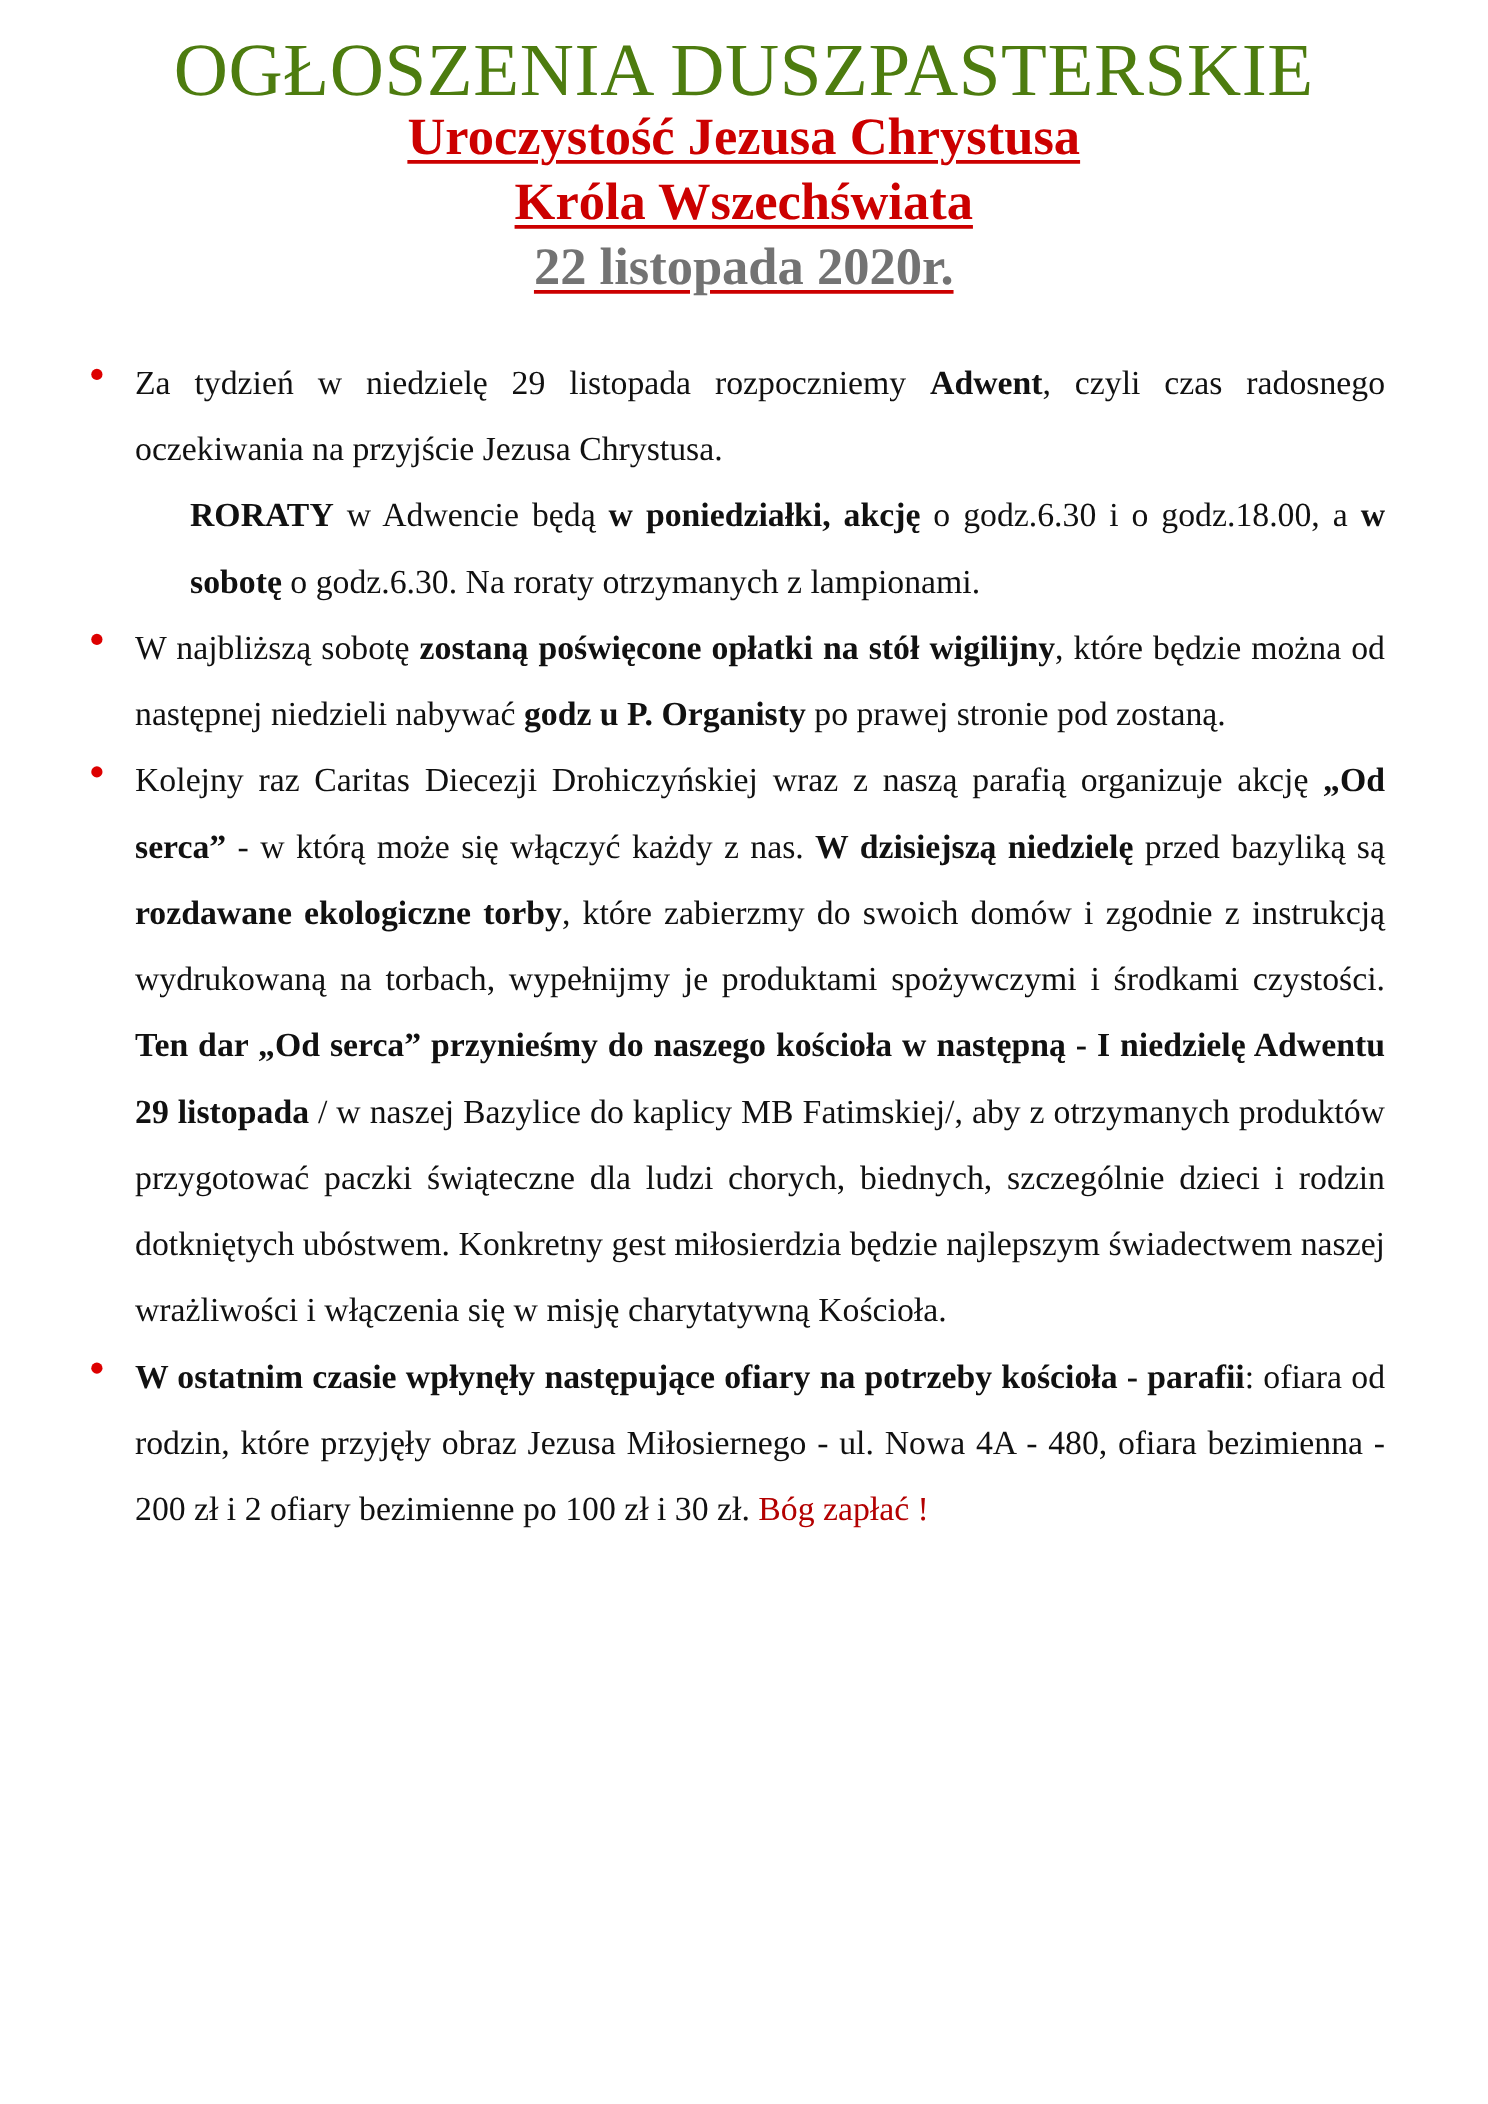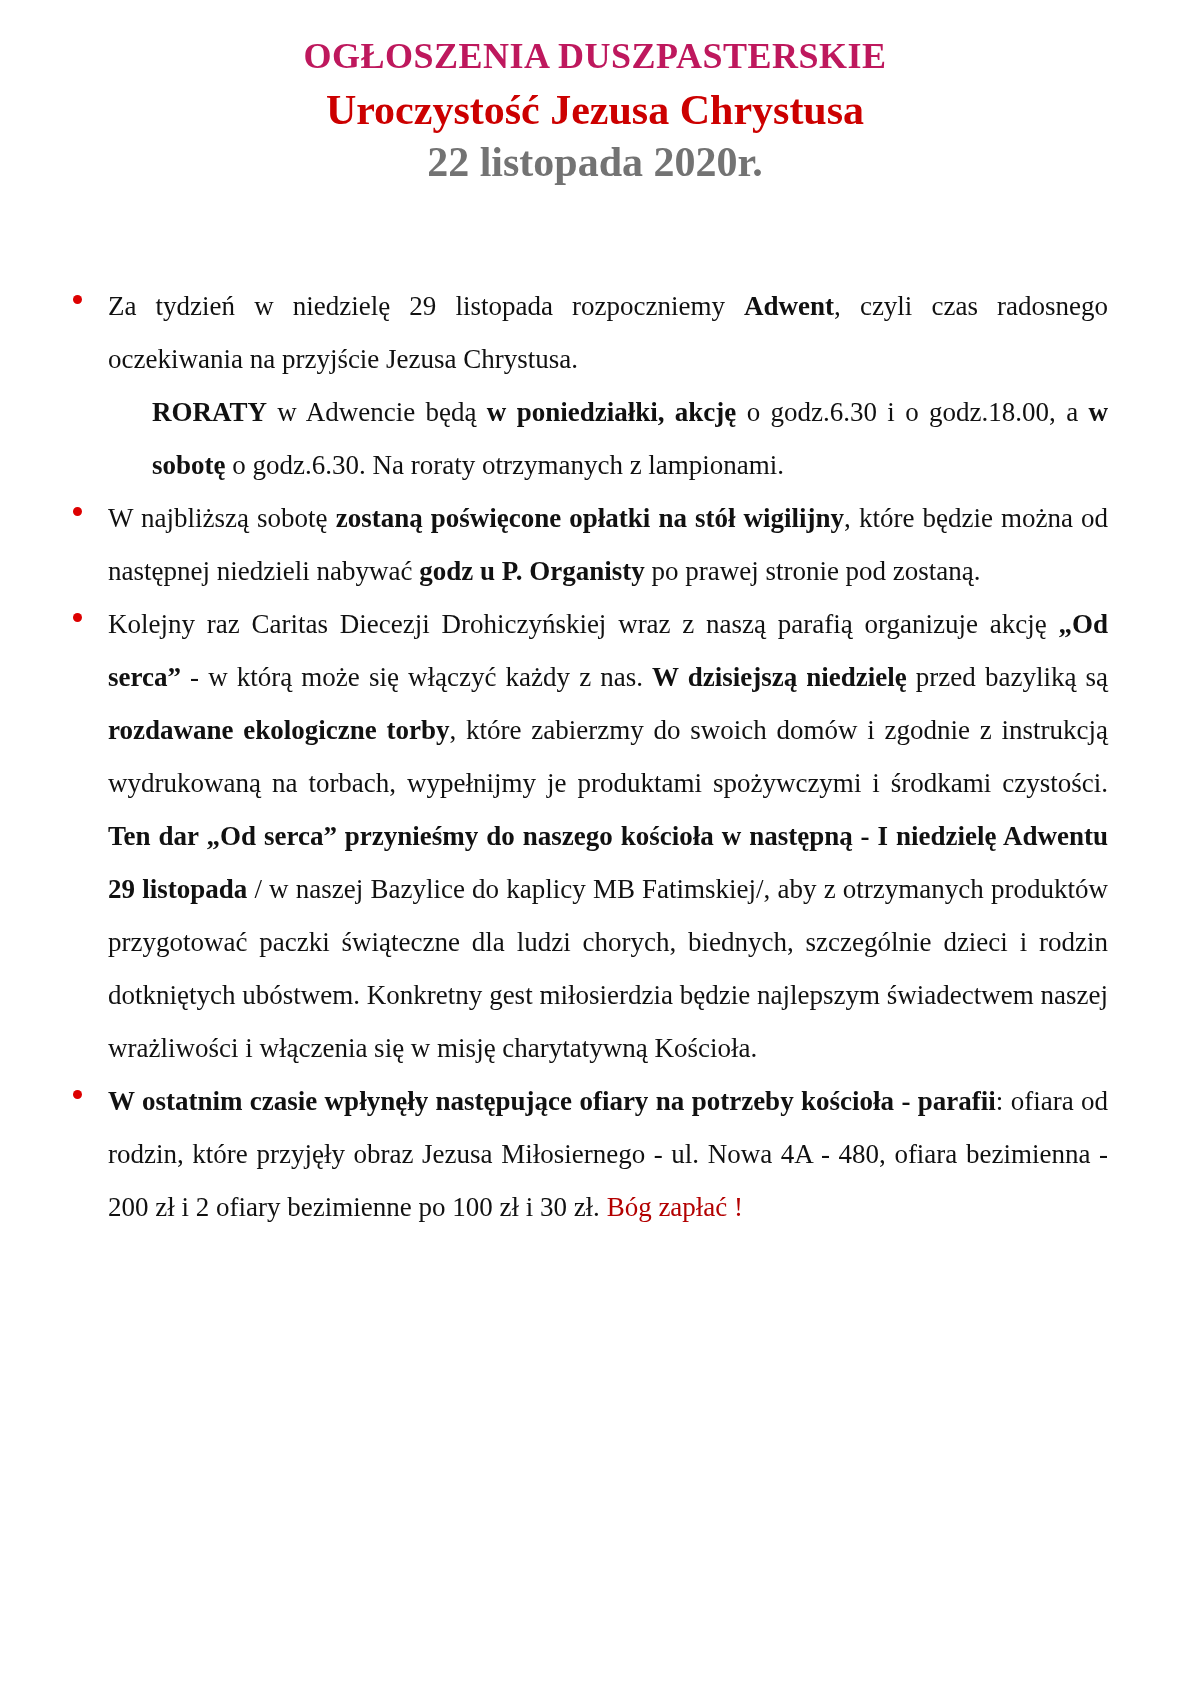--- a/index.html
+++ b/index.html
@@ -2,26 +2,26 @@
 <html><head>
   <meta charset="utf-8">
   <style>
     html, body { margin: 0; padding: 0; background: #ffffff; }
     body {
       width: 1190px; height: 1683px; position: relative; overflow: hidden;
       font-family: "Liberation Serif", "DejaVu Serif", serif; color: #111;
     }
     .header { text-align: center; padding-top: 28px; }
     .title {
-      font-weight: bold; font-size: 36px; line-height: 56px; letter-spacing: 0.5px;
-      color: #be185d; margin: 0;
+      font-weight: normal; font-size: 60px; line-height: 56px; letter-spacing: 0.5px;
+      color: #4d7c0f; margin: 0;
     }
     .subtitle {
       font-weight: bold; font-size: 42px; line-height: 52px; margin: 0;
-      text-decoration-color: #cc0000;
+      text-decoration: underline; text-decoration-color: #cc0000;
       text-decoration-thickness: 3px; text-underline-offset: 5px;
     }
     .red { color: #cc0000; }
     .green { color: #737373; }
     .content { position: absolute; left: 0; top: 280px; width: 1182px; }
     ul.items { list-style: none; margin: 0; padding: 0; }
     li.item { position: relative; padding-left: 108px; padding-right: 74px; }
     .bullet {
       position: absolute; left: 73px; top: 15px; width: 9px; height: 9px;
       border-radius: 50%; background: #dd0000;
@@ -32,20 +32,21 @@
     p.para.indent { padding-left: 44px; }
     b { font-weight: bold; }
     .bogred { color: #b30000; font-weight: normal; }
   </style>
 </head>
 <body>
 
 <div class="header">
   <h1 class="title">OGŁOSZENIA DUSZPASTERSKIE</h1>
   <h2 class="subtitle red">Uroczystość Jezusa Chrystusa</h2>
+  <h2 class="subtitle red">Króla Wszechświata</h2>
   <h2 class="subtitle green">22 listopada 2020r.</h2>
 </div>
 
 <div class="content">
   <ul class="items">
 
     <li class="item">
       <span class="bullet"></span>
       <p class="para"><span>Za tydzień w niedzielę 29 listopada rozpoczniemy </span><b>Adwent</b><span>, czyli czas radosnego oczekiwania na przyjście Jezusa Chrystusa.</span></p>
       <p class="para indent"><b>RORATY</b><span> w Adwencie będą </span><b>w poniedziałki, akcję</b><span> o godz.6.30 i o godz.18.00, a </span><b>w sobotę</b><span> o godz.6.30. Na roraty otrzymanych z lampionami.</span></p>

